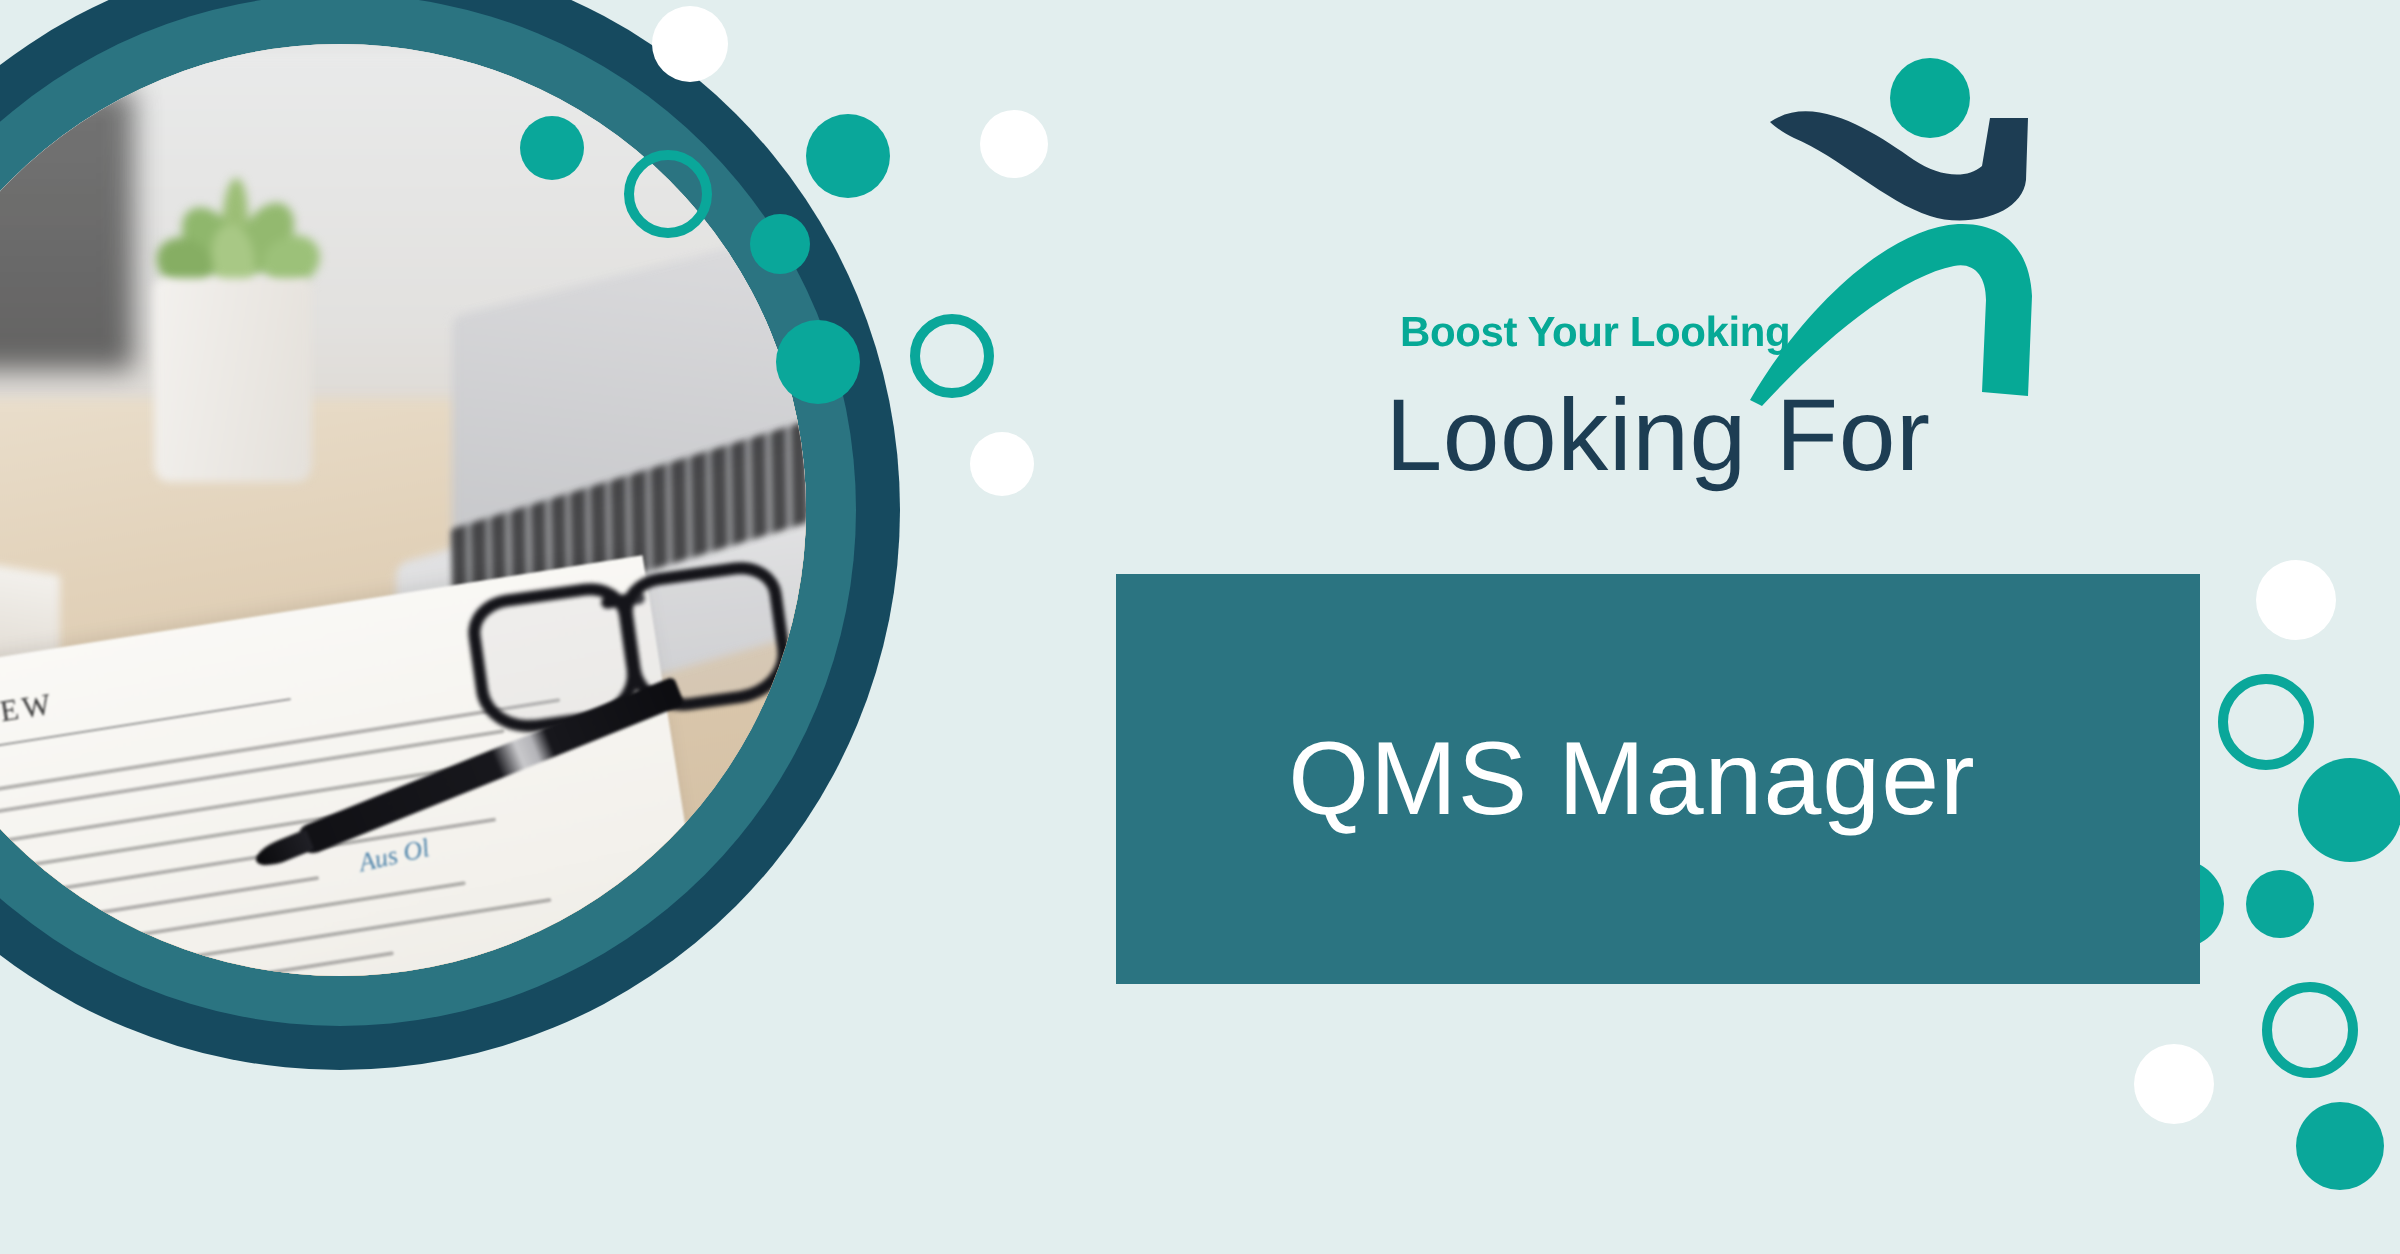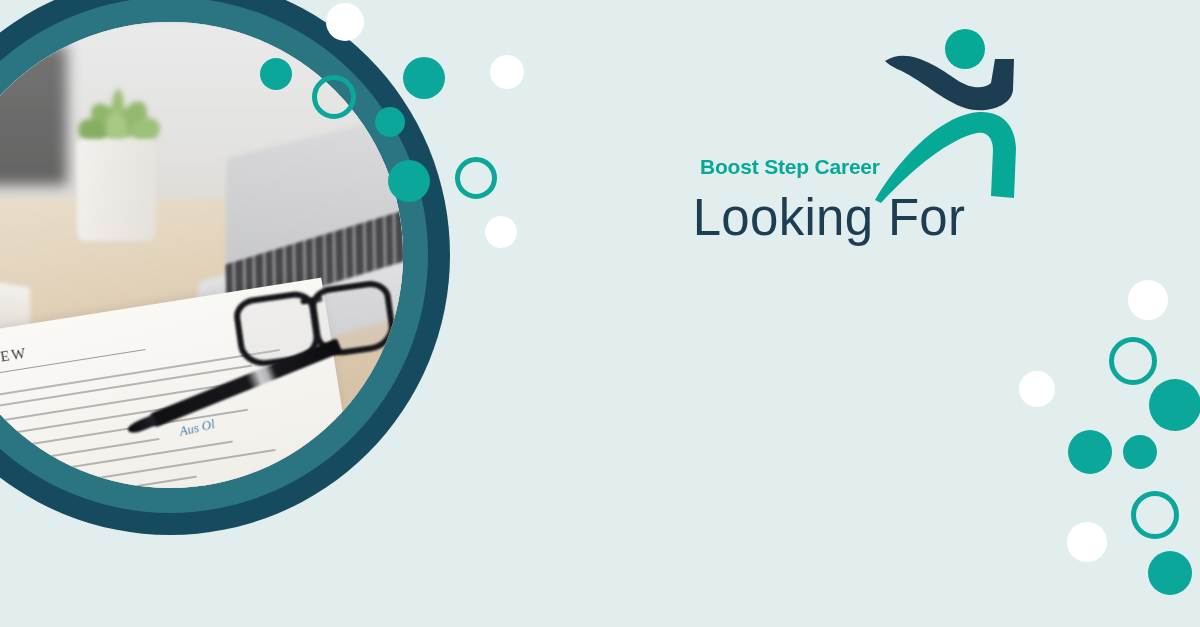--- a/index.html
+++ b/index.html
@@ -436,29 +436,32 @@
       <div class="dot" style="left: 1149px; top: 379px; width: 52px; height: 52px; background: rgb(10, 167, 154);"></div>
       <div class="dot" style="left: 1019px; top: 371px; width: 36px; height: 36px; background: rgb(255, 255, 255);"></div>
       <div class="dot" style="left: 1068px; top: 430px; width: 44px; height: 44px; background: rgb(10, 167, 154);"></div>
       <div class="dot" style="left: 1123px; top: 435px; width: 34px; height: 34px; background: rgb(10, 167, 154);"></div>
       <div class="dot" style="left: 1067px; top: 522px; width: 40px; height: 40px; background: rgb(255, 255, 255);"></div>
       <div class="ring" style="left: 1131px; top: 491px; width: 48px; height: 48px; border: 5px solid rgb(10, 167, 154); box-sizing: border-box;"></div>
       <div class="dot" style="left: 1148px; top: 551px; width: 44px; height: 44px; background: rgb(10, 167, 154);"></div>
     </div>
 
   <div class="logo">
-    <div class="logo-tag">Boost Step Career</div>
+    <div class="logo-tag">Boost Your Looking</div>
 
     <svg class="logo-figure" viewBox="0 0 180 175">
 
       <circle cx="92" cy="21" r="20" fill="#06a996"></circle>
 
       <path d="M12 33 C34 18 64 38 84 52 C96 60 110 62 118 55 L122 31 L141 31 L140 62 C138 80 110 86 92 80 C70 73 46 50 24 41 C20 39 15 36 12 33 Z" fill="#1d3d53"></path>
 
       <path d="M2 172 C30 124 72 86 106 84 C130 83 142 98 143 120 L141 170 L118 168 L120 122 C120 110 114 103 104 105 C78 110 40 140 8 175 Z" fill="#06a996"></path>
     </svg>
   </div>
 
   <div class="looking-for">Looking For</div>
 
+  <div class="role-box">
+    <div class="role-title">QMS Manager</div>
+  </div>
 
 
 </div>
 
 </body></html>

